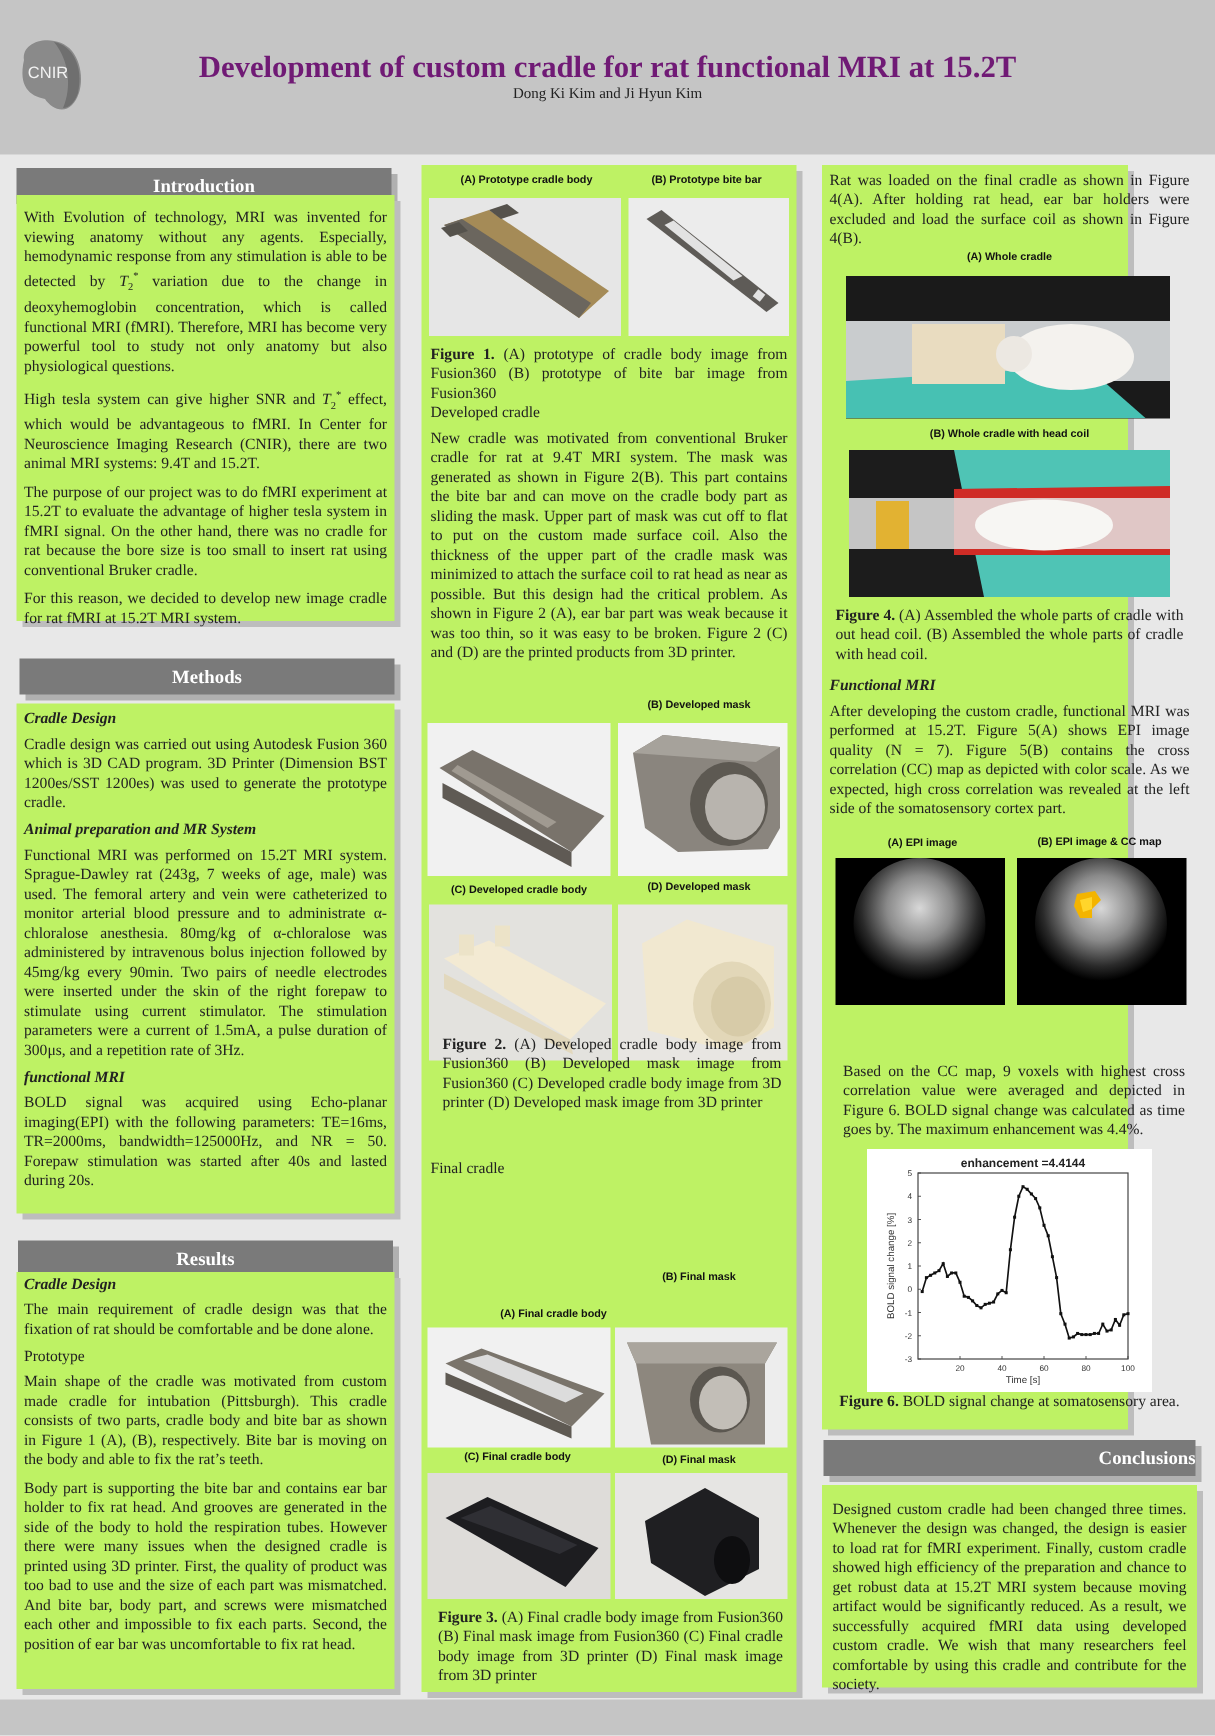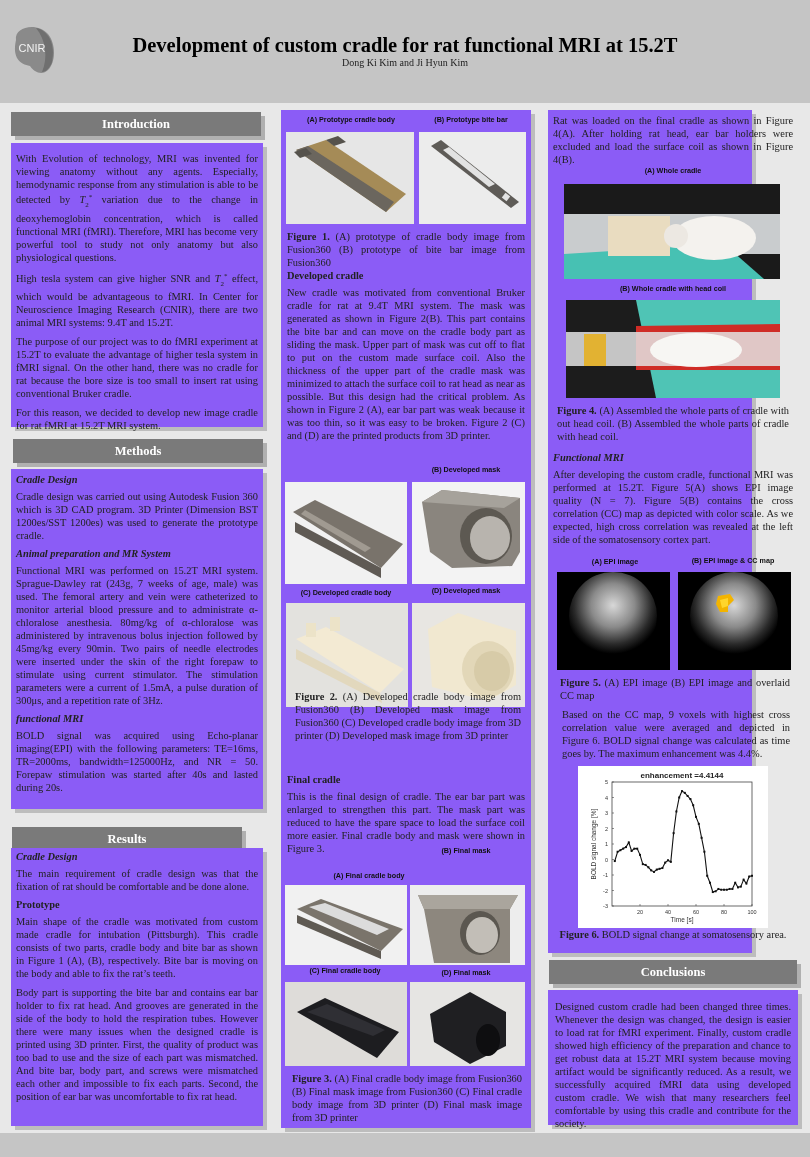--- a/index.html
+++ b/index.html
@@ -1,65 +1,65 @@
 <!DOCTYPE html>
 <html><head>
 <meta charset="utf-8">
 <style>
   html, body { margin:0; padding:0; }
   body { width:810px; height:1157px; background:#e8e8e8; font-family:"Liberation Serif", serif; color:#222; position:relative; overflow:hidden; }
   .header { position:absolute; left:0; top:0; width:810px; height:103px; background:#c5c5c5; }
   .logo { position:absolute; left:8px; top:18px; width:50px; height:60px; }
-  .title { position:absolute; left:0; width:810px; top:34px; text-align:center; font-size:20.5px; font-weight:bold; color:#000000; font-family:"Liberation Serif", serif; }
+  .title { position:absolute; left:0; width:810px; top:34px; text-align:center; font-size:20.5px; font-weight:bold; color:#701a75; font-family:"Liberation Serif", serif; }
   .authors { position:absolute; left:0; width:810px; top:57px; text-align:center; font-size:10px; color:#222; }
   .footer { position:absolute; left:0; top:1133px; width:810px; height:24px; background:#c5c5c5; }
 
   .sec-head { position:absolute; height:24px; background:#7a7a7a; color:#fff; font-weight:bold; font-size:12.5px; text-align:center; line-height:24px; box-shadow:4px 4px 0 #b0b0b0; }
-  .panel { position:absolute; background:#8b5cf6; box-shadow:4px 4px 0 #bdbdbd; box-sizing:border-box; }
+  .panel { position:absolute; background:#bef264; box-shadow:4px 4px 0 #bdbdbd; box-sizing:border-box; }
   .panel p { margin:0 0 6px 0; font-size:10.4px; line-height:13px; text-align:justify; }
   .sub { font-weight:bold; font-style:italic; font-size:10.4px; margin:0 0 5px 0; }
-  .subb { font-weight:bold; font-size:10.4px; margin:0 0 5px 0; }
+  .subb { font-weight:normal; font-size:10.4px; margin:0 0 5px 0; }
   .cap { font-size:8.3px; line-height:10.8px; text-align:justify; margin:0; }
   .cap b { font-weight:bold; }
   .figlbl { position:absolute; font-family:"Liberation Sans", sans-serif; font-weight:bold; font-size:7.2px; text-align:center; color:#111; }
   .img { position:absolute; overflow:hidden; }
   sub, sup { font-size:7px; }
 </style>
 </head>
 <body>
 
 <div class="header">
   <svg class="logo" viewBox="0 0 50 60">
     <path d="M8 22 C6 8 30 4 40 16 C48 26 48 44 40 52 C34 58 26 54 22 48 C12 46 4 40 8 22 Z" fill="#8a8a8a"></path>
     <path d="M28 10 C40 12 48 26 44 44 C42 50 38 54 34 54 C40 40 38 22 28 10 Z" fill="#6f6f6f"></path>
     <text x="24" y="34" text-anchor="middle" font-family="Liberation Sans, sans-serif" font-size="11" fill="#f2f2f2">CNIR</text>
   </svg>
   <div class="title">Development of custom cradle for rat functional MRI at 15.2T</div>
   <div class="authors">Dong Ki Kim and Ji Hyun Kim</div>
 </div>
 
 <div class="sec-head" style="left:11px; top:112px; width:250px;font-family:Liberation Serif, serif;">Introduction</div>
-<div class="panel" style="left:11px; top:143px; width:252px; height:284px; padding:9px 5px 0 5px;">
+<div class="panel" style="left:11px; top:130px; width:252px; height:284px; padding:9px 5px 0 5px;">
   <p style="margin-top:0;"><span>With Evolution of technology, MRI was invented for viewing anatomy without any agents. Especially, hemodynamic response from any stimulation is able to be detected by </span><i>T</i><sub>2</sub><sup>*</sup><span> variation due to the change in deoxyhemoglobin concentration, which is called functional MRI (fMRI). Therefore, MRI has become very powerful tool to study not only anatomy but also physiological questions.</span></p>
   <p><span>High tesla system can give higher SNR and </span><i>T</i><sub>2</sub><sup>*</sup><span> effect, which would be advantageous to fMRI. In Center for Neuroscience Imaging Research (CNIR), there are two animal MRI systems: 9.4T and 15.2T.</span></p>
   <p>The purpose of our project was to do fMRI experiment at 15.2T to evaluate the advantage of higher tesla system in fMRI signal. On the other hand, there was no cradle for rat because the bore size is too small to insert rat using conventional Bruker cradle.</p>
   <p>For this reason, we decided to develop new image cradle for rat fMRI at 15.2T MRI system.</p>
 </div>
 
 <div class="sec-head" style="left:13px; top:439px; width:250px;">Methods</div>
 <div class="panel" style="left:11px; top:469px; width:252px; height:340px; padding:5px 5px 0 5px;">
   <div class="sub">Cradle Design</div>
   <p>Cradle design was carried out using Autodesk Fusion 360 which is 3D CAD program. 3D Printer (Dimension BST 1200es/SST 1200es) was used to generate the prototype cradle.</p>
   <div class="sub">Animal preparation and MR System</div>
   <p>Functional MRI was performed on 15.2T MRI system. Sprague-Dawley rat (243g, 7 weeks of age, male) was used. The femoral artery and vein were catheterized to monitor arterial blood pressure and to administrate α-chloralose anesthesia. 80mg/kg of α-chloralose was administered by intravenous bolus injection followed by 45mg/kg every 90min. Two pairs of needle electrodes were inserted under the skin of the right forepaw to stimulate using current stimulator. The stimulation parameters were a current of 1.5mA, a pulse duration of 300μs, and a repetition rate of 3Hz.</p>
   <div class="sub">functional MRI</div>
   <p>BOLD signal was acquired using Echo-planar imaging(EPI) with the following parameters: TE=16ms, TR=2000ms, bandwidth=125000Hz, and NR = 50. Forepaw stimulation was started after 40s and lasted during 20s.</p>
 </div>
 
-<div class="sec-head" style="left:12px; top:827px; width:230px;">Results</div>
+<div class="sec-head" style="left:12px; top:827px; width:250px;">Results</div>
 <div class="panel" style="left:11px; top:848px; width:252px; height:278px; padding:3px 5px 0 5px;">
   <div class="sub">Cradle Design</div>
   <p>The main requirement of cradle design was that the fixation of rat should be comfortable and be done alone.</p>
   <div class="subb">Prototype</div>
   <p>Main shape of the cradle was motivated from custom made cradle for intubation (Pittsburgh). This cradle consists of two parts, cradle body and bite bar as shown in Figure 1 (A), (B), respectively. Bite bar is moving on the body and able to fix the rat’s teeth.</p>
   <p>Body part is supporting the bite bar and contains ear bar holder to fix rat head. And grooves are generated in the side of the body to hold the respiration tubes. However there were many issues when the designed cradle is printed using 3D printer. First, the quality of product was too bad to use and the size of each part was mismatched. And bite bar, body part, and screws were mismatched each other and impossible to fix each parts. Second, the position of ear bar was uncomfortable to fix rat head.</p>
 </div>
 
 <div class="panel" style="left:281px; top:110px; width:250px; height:1018px;">
 
@@ -122,21 +122,20 @@
       <ellipse cx="76" cy="66" rx="26" ry="28" fill="#e2d7b8"></ellipse>
       <ellipse cx="80" cy="68" rx="18" ry="20" fill="#d7cba8"></ellipse>
     </svg>
   </div>
   <div style="position:absolute; left:14px; top:580px; width:226px;">
     <p class="cap"><b>Figure 2.</b><span> (A) Developed cradle body image from Fusion360 (B) Developed mask image from Fusion360 (C) Developed cradle body image from 3D printer (D) Developed mask image from 3D printer</span></p>
   </div>
 
   <div style="position:absolute; left:6px; top:664px; width:238px;">
     <div class="subb">Final cradle</div>
-    <p style="font-size:10.4px; line-height:13px; text-align:justify; margin:0;">This is the final design of cradle. The ear bar part was enlarged to strengthen this part. The mask part was reduced to have the spare space to load the surface coil more easier. Final cradle body and mask were shown in Figure 3.</p>
   </div>
 
   <div class="figlbl" style="left:0; top:761px; width:128px;margin-left:24px;">(A) Final cradle body</div>
   <div class="figlbl" style="left:125px; top:736px; width:120px;">(B) Final mask</div>
   <div class="img" style="left:4px; top:775px; width:122px; height:80px; background:#f1f1f1;">
     <svg width="122" height="80" viewBox="0 0 122 80">
       <polygon points="12,24 36,14 118,44 96,66" fill="#7a746b"></polygon>
       <polygon points="24,22 40,18 104,44 92,50" fill="#dcdcdc"></polygon>
       <polygon points="12,30 96,66 96,74 12,38" fill="#5f5a53"></polygon>
     </svg>
@@ -223,23 +222,20 @@
           <stop offset="0%" stop-color="#d8d8d8"></stop>
           <stop offset="45%" stop-color="#8a8a8a"></stop>
           <stop offset="80%" stop-color="#2a2a2a"></stop>
           <stop offset="100%" stop-color="#000"></stop>
         </radialGradient>
       </defs>
       <ellipse cx="56" cy="44" rx="44" ry="44" fill="url(#g5b)"></ellipse>
       <path d="M40 24 L52 22 L56 28 L50 34 L50 40 L42 40 L38 32 Z" fill="#f3b400"></path>
       <path d="M42 28 L50 26 L50 34 L44 36 Z" fill="#ffd52b"></path>
     </svg>
-  </div>
-  <div style="position:absolute; left:12px; top:566px; width:230px;">
-    <p class="cap"><b>Figure 5.</b><span> (A) EPI image (B) EPI image and overlaid CC map</span></p>
   </div>
   <div style="position:absolute; left:14px; top:598px; width:228px;">
     <p style="font-size:10.4px; line-height:13px; text-align:justify; margin:0;">Based on the CC map, 9 voxels with highest cross correlation value were averaged and depicted in Figure 6. BOLD signal change was calculated as time goes by. The maximum enhancement was 4.4%.</p>
   </div>
 
   <svg id="bold-chart" style="position:absolute; left:30px; top:656px;" width="190" height="162">
       <rect x="0" y="0" width="190" height="162" fill="#fff"></rect>
       <rect x="34" y="16" width="140" height="124" fill="none" stroke="#444" stroke-width="0.8"></rect>
       <text x="104" y="12" text-anchor="middle" font-size="8" font-weight="bold" font-family="Liberation Sans, sans-serif" fill="#222">enhancement =4.4144</text>
       <line x1="62" y1="140" x2="62" y2="138" stroke="#444" stroke-width="0.6"></line>
@@ -322,18 +318,18 @@
       <rect x="164.6" y="112.64999999999999" width="2" height="2" fill="#111111"></rect>
       <rect x="167.4" y="116.52499999999999" width="2" height="2" fill="#111111"></rect>
       <rect x="170.2" y="109.55" width="2" height="2" fill="#111111"></rect>
       <rect x="173" y="108.77499999999999" width="2" height="2" fill="#111111"></rect>
     </svg>
   <div style="position:absolute; left:0; top:818px; width:250px; text-align:center;">
     <p class="cap" style="text-align:center;"><b>Figure 6.</b><span> BOLD signal change at somatosensory area.</span></p>
   </div>
 </div>
 
-<div class="sec-head" style="left:549px; top:960px; width:248px;">Conclusions</div>
+<div class="sec-head" style="left:549px; top:960px; width:248px;text-align:right;">Conclusions</div>
 <div class="panel" style="left:548px; top:990px; width:250px; height:135px; padding:10px 7px 13px 7px;">
   <p>Designed custom cradle had been changed three times. Whenever the design was changed, the design is easier to load rat for fMRI experiment. Finally, custom cradle showed high efficiency of the preparation and chance to get robust data at 15.2T MRI system because moving artifact would be significantly reduced. As a result, we successfully acquired fMRI data using developed custom cradle. We wish that many researchers feel comfortable by using this cradle and contribute for the society.</p>
 </div>
 
 <div class="footer"></div>
 
 </body></html>

